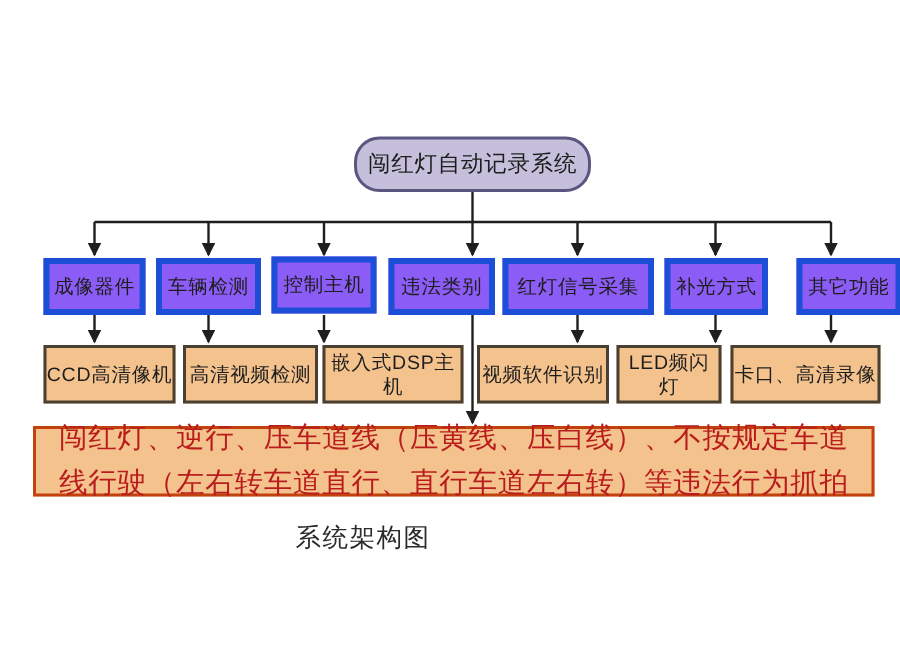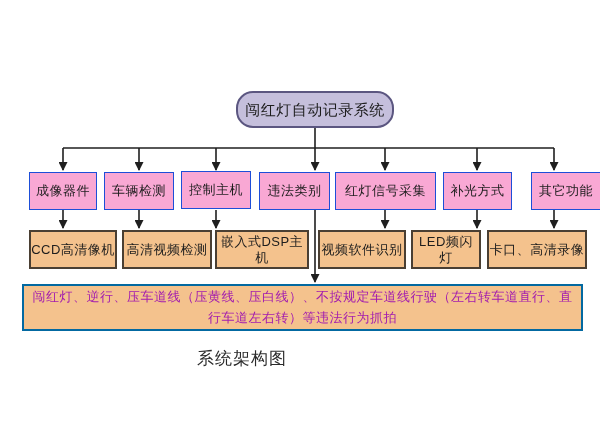--- a/index.html
+++ b/index.html
@@ -22,36 +22,36 @@
     color: #1d1d1d;
     letter-spacing: 0.5px;
     line-height: 1.2;
   }
   .root-box {
     background: #c5bfdc;
     border: 2px solid #5b5680;
     font-size: 15px;
   }
   .l2-box {
-    background: #f9a8d4;
-    border: 1px solid #1d4ed8;
+    background: #8b5cf6;
+    border: 4px solid #1d4ed8;
     font-size: 13px;
   }
   .l3-box {
     background: #f4c28d;
     border: 2px solid #4a3f33;
     font-size: 13px;
   }
   .bottom-box {
     background: #f4c28d;
-    border: 2px solid #0369a1;
-    font-size: 13px;
+    border: 2px solid #c2410c;
+    font-size: 19px;
     line-height: 1.55;
     padding: 2px 8px;
-    color: #a21caf;
+    color: #b91c1c;
   }
   .caption {
     position: absolute;
     left: 0; top: 347; width: 484px;
     top: 347px;
     text-align: center;
     font-size: 17px;
     color: #2b2b2b;
     letter-spacing: 1px;
   }

